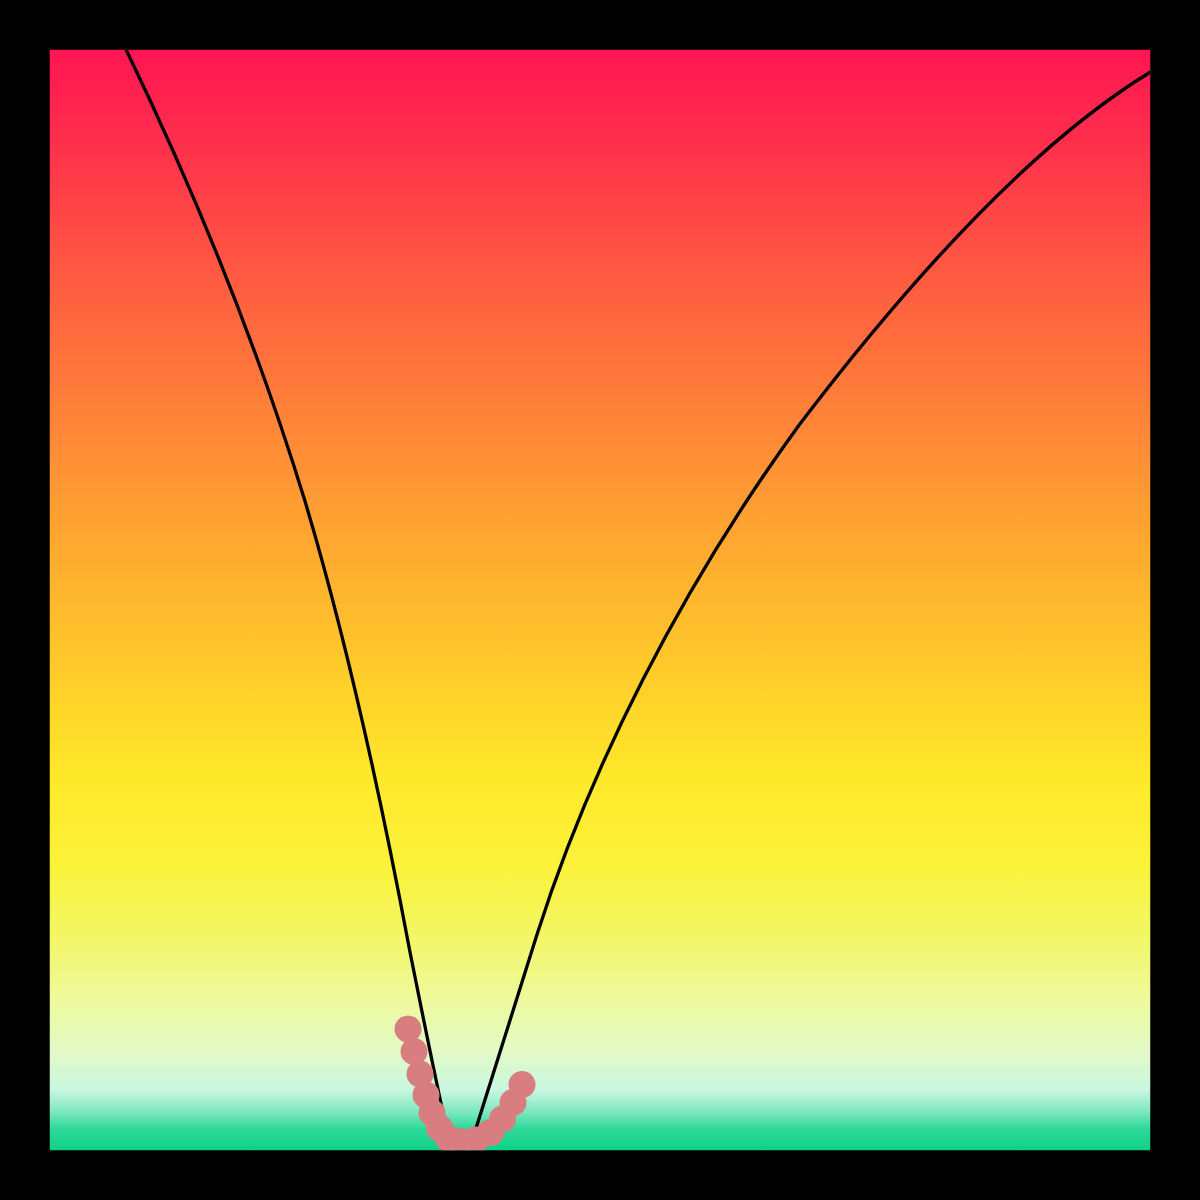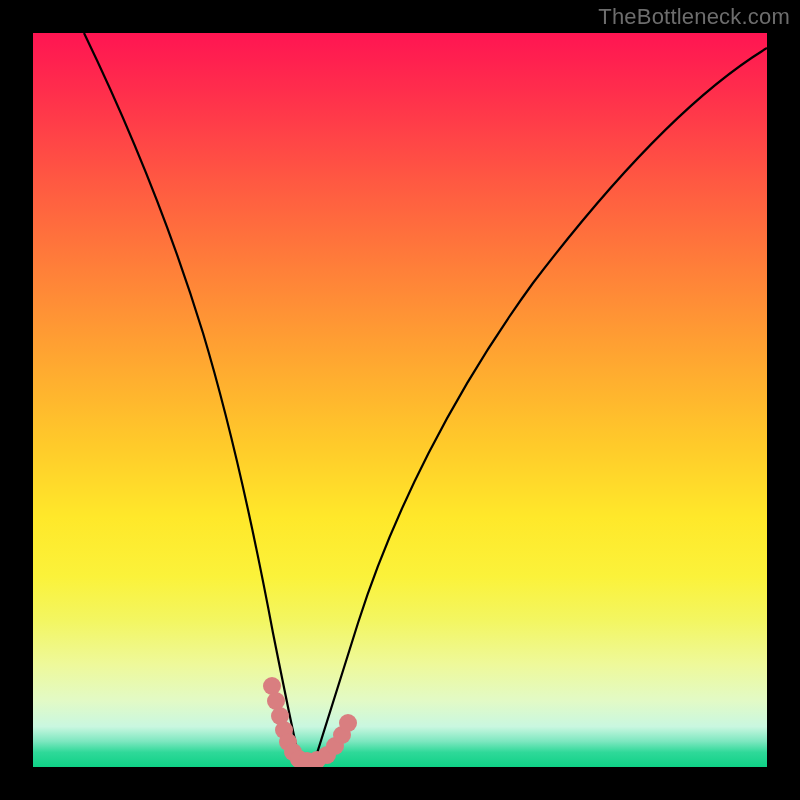--- a/index.html
+++ b/index.html
@@ -87,14 +87,13 @@
         <circle cx="266" cy="726" r="9"></circle>
         <circle cx="274" cy="728" r="9"></circle>
         <circle cx="284" cy="727" r="9"></circle>
         <circle cx="294" cy="722" r="9"></circle>
         <circle cx="302" cy="713" r="9"></circle>
         <circle cx="309" cy="702" r="9"></circle>
         <circle cx="315" cy="690" r="9"></circle>
       </g>
     </svg>
   </div>
-  <div class="watermark">TheBottleneck.com</div>
 </div>
 
 </body></html>

